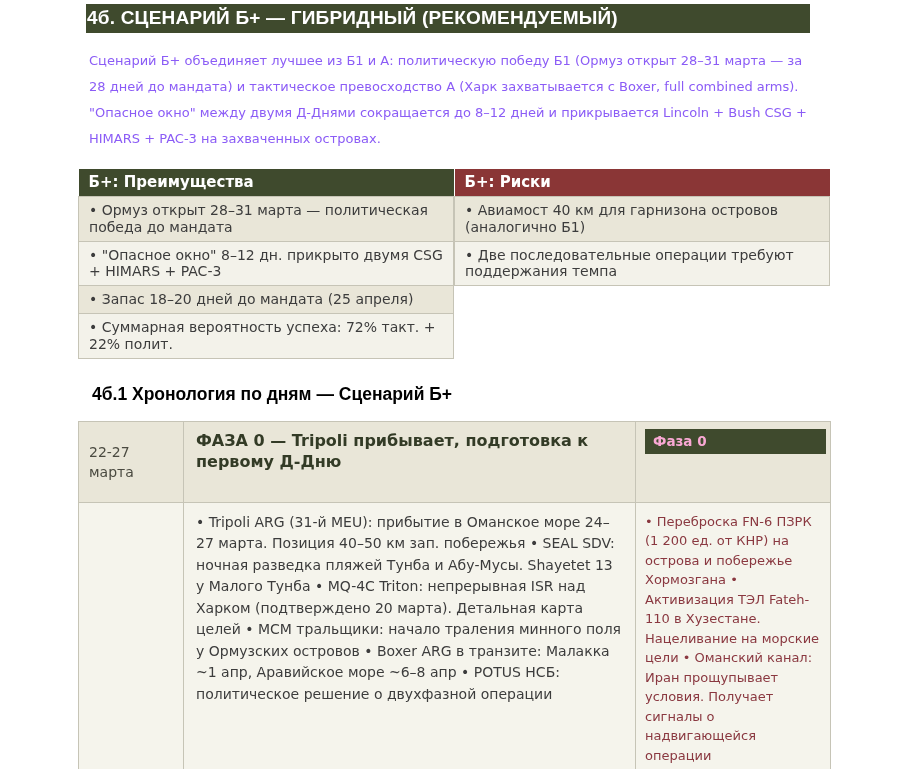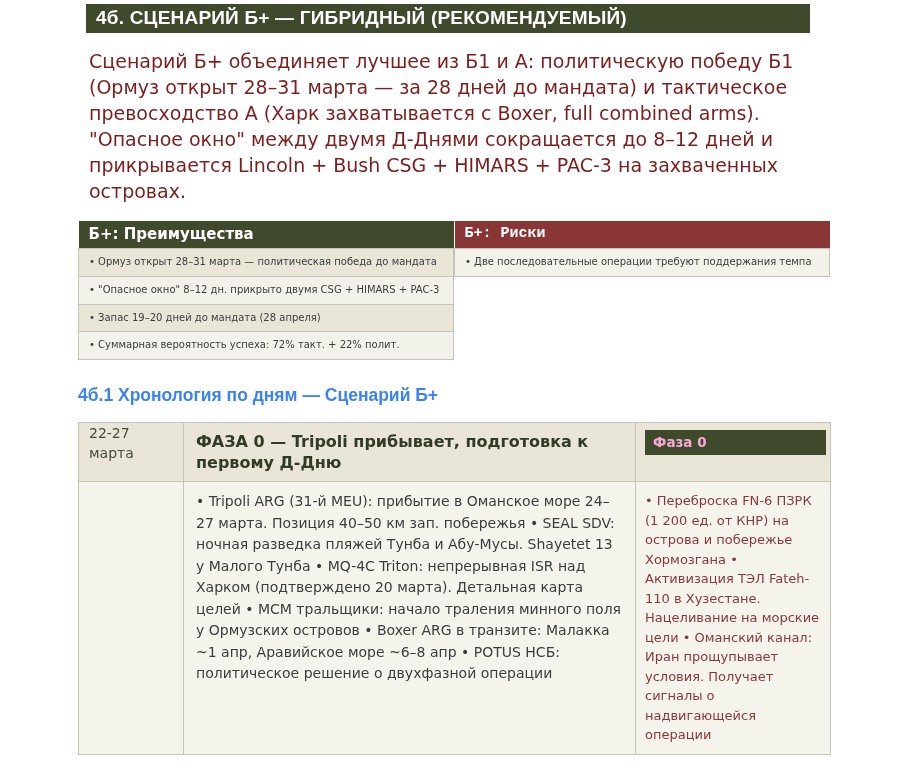--- a/index.html
+++ b/index.html
@@ -11,34 +11,34 @@
     overflow: hidden;
     font-family: "DejaVu Sans", "Liberation Sans", sans-serif;
   }
   .page {
     margin-left: 78px;
     width: 752px;
   }
   
   .title-bar {
     margin: 4px 20px 15px 8px;
-    padding: 3px 10px 4px 10px;
+    padding: 3px 10px 4px 1px;
     background: #3f4a2d;
     color: #ffffff;
     font-family: "Liberation Sans", sans-serif;
     font-size: 19px;
     font-weight: bold;
     line-height: 22px;
     letter-spacing: 0.2px;
   }
   
   .intro {
     margin: 12px 8px 17px 11px;
-    color: #7f1d1d;
-    font-size: 19px;
+    color: #8b5cf6;
+    font-size: 13px;
     line-height: 26px;
   }
   
   .columns {
     display: flex;
     gap: 0;
     align-items: flex-start;
   }
   table.info-box {
     flex: 1;
@@ -47,54 +47,54 @@
   }
   table.info-box th {
     text-align: left;
     color: #ffffff;
     font-size: 15px;
     font-weight: bold;
     padding: 4px 10px 5px 10px;
     line-height: 18px;
   }
   table.info-box.green th { background: #3f4a2d; }
-  table.info-box.red   th { background: #8a3636; font-family: Liberation Mono, monospace; }
+  table.info-box.red   th { background: #8a3636; }
   table.info-box td {
     border: 1px solid #c6c4b6;
     padding: 5px 10px;
-    font-size: 10px;
+    font-size: 14px;
     line-height: 16.8px;
     color: #3c3c3c;
   }
   table.info-box tr.odd  td { background: #e9e6d8; }
   table.info-box tr.even td { background: #f3f2ea; }
   
   .section-heading {
-    margin: 25px 0 16px 0;
-    color: #3b82f6;
+    margin: 25px 0 16px 14px;
+    color: #000000;
     font-family: "Liberation Sans", sans-serif;
     font-size: 17.5px;
     font-weight: bold;
   }
   
   table.timeline {
     border-collapse: collapse;
     width: 752px;
     table-layout: fixed;
   }
   table.timeline col.c-date  { width: 105px; }
   table.timeline col.c-phase { width: 452px; }
   table.timeline col.c-iran  { width: 195px; }
   table.timeline td {
     border: 1px solid #c6c4b6;
     vertical-align: top;
   }
   tr.t-head td { background: #e9e6d8; }
   td.date-cell {
-    padding: 0 10px;
+    padding: 20px 10px;
     font-size: 14px;
     line-height: 20px;
     color: #4a4a40;
   }
   td.phase-cell {
     padding: 8px 12px;
     font-size: 16px;
     font-weight: bold;
     line-height: 21px;
     color: #333b26;
@@ -141,35 +141,38 @@
         </tr>
       </thead>
       <tbody>
           <tr class="odd">
             <td>• Ормуз открыт 28–31 марта — политическая победа до мандата</td>
           </tr>
           <tr class="even">
             <td>• "Опасное окно" 8–12 дн. прикрыто двумя CSG + HIMARS + PAC-3</td>
           </tr>
           <tr class="odd">
-            <td>• Запас 19–20 дней до мандата (28 апреля)</td>
+            <td>• Запас 18–20 дней до мандата (25 апреля)</td>
           </tr>
           <tr class="even">
             <td>• Суммарная вероятность успеха: 72% такт. + 22% полит.</td>
           </tr>
         </tbody>
     </table>
 
     <table class="info-box red">
       <thead>
         <tr>
           <th>Б+: Риски</th>
         </tr>
       </thead>
       <tbody>
+          <tr class="odd">
+            <td>• Авиамост 40 км для гарнизона островов (аналогично Б1)</td>
+          </tr>
           <tr class="even">
             <td>• Две последовательные операции требуют поддержания темпа</td>
           </tr>
         </tbody>
     </table>
 
   </div>
 
   <h2 class="section-heading">4б.1 Хронология по дням — Сценарий Б+</h2>
 

